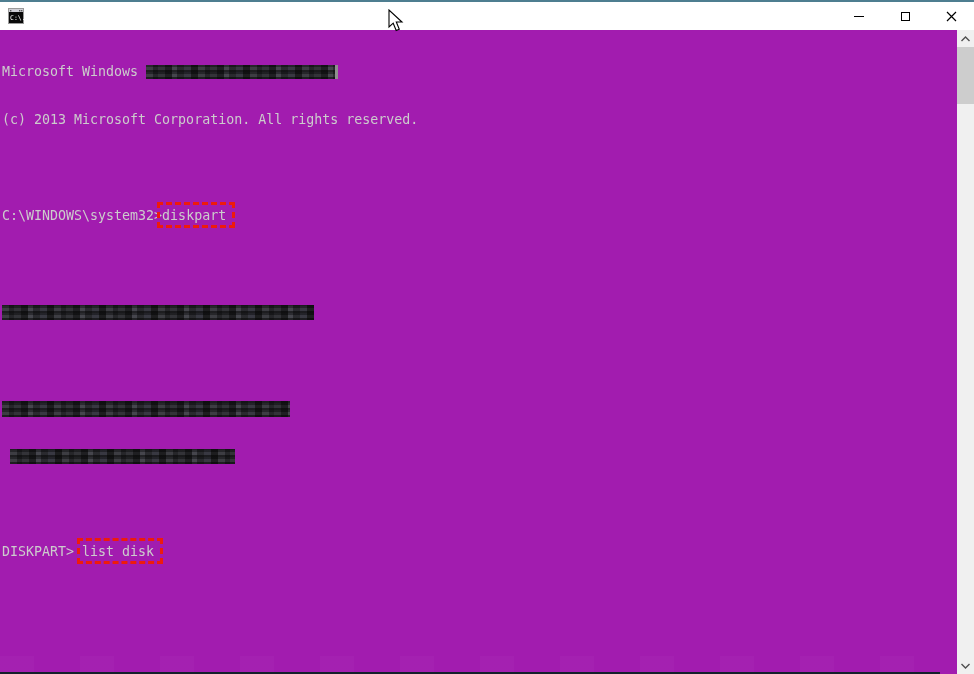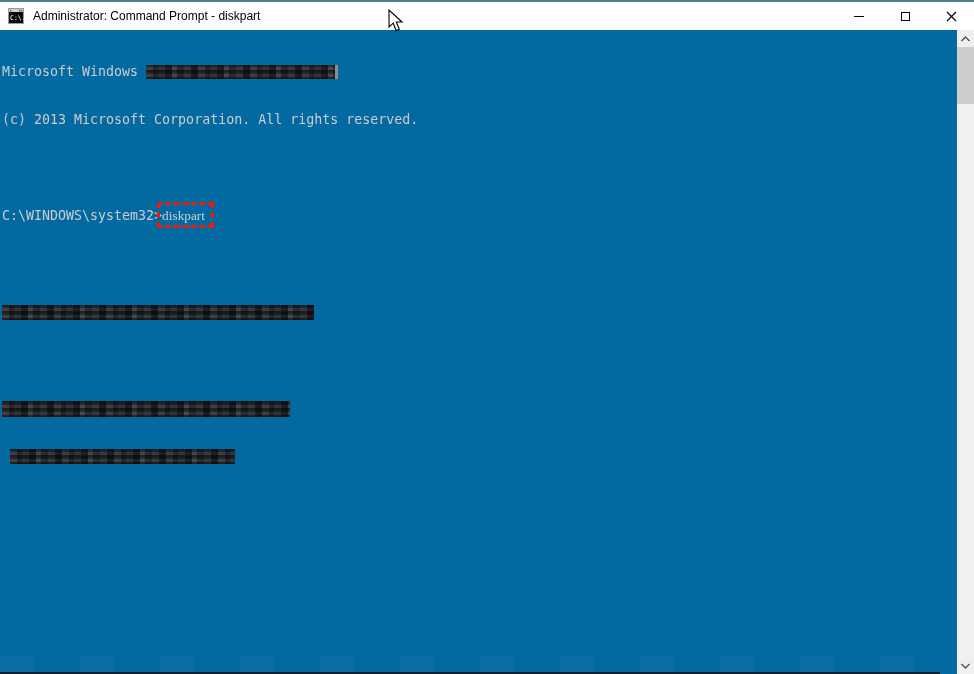--- a/index.html
+++ b/index.html
@@ -18,29 +18,29 @@
   }
   .app-icon { width:16px; height:16px; margin:0 9px 0 8px; flex:0 0 auto; }
   .title-text { font-size:12px; color:#000; white-space:nowrap; }
   .win-controls { margin-left:auto; display:flex; height:28px; }
   .win-btn { width:46px; height:28px; display:flex; align-items:center; justify-content:center; }
   .glyph-min { width:10px; height:1px; background:#000; display:block; }
   .glyph-max { width:9px; height:9px; border:1px solid #000; display:block; }
   
   .console {
     position:absolute; top:30px; left:0; right:17px; bottom:0;
-    background:#0369a1; overflow:hidden;
+    background:#a21caf; overflow:hidden;
   }
   .console-lines {
     position:absolute; top:2px; left:2px; right:0;
     font-size:13.3px; line-height:16px; color:#cccccc; white-space:pre;
   }
   .ln { height:16px; }
   
-  .redbox { position:relative; display:inline;font-family:Liberation Serif, serif; }
+  .redbox { position:relative; display:inline; }
   .redbox::before {
     content:""; position:absolute; left:-5px; right:-9px; top:-6px; bottom:-5px;
     border:3px dashed #ee1b0c; pointer-events:none;
   }
   
   .pix {
     display:inline-block; vertical-align:top; margin-top:1px; height:14px;
     background:
       repeating-linear-gradient(0deg, rgba(10,10,10,.55) 0 2px, rgba(255,255,255,.04) 2px 5px, rgba(10,10,10,.35) 5px 7px),
       repeating-linear-gradient(90deg, #35353b 0 7px, #1d1d21 7px 12px, #2b2b30 12px 19px, #161619 19px 26px, #3e3e46 26px 31px, #212126 31px 38px, #30303a 38px 45px, #141416 45px 52px);
@@ -74,21 +74,20 @@
 
   <div class="titlebar">
     <svg class="app-icon" viewBox="0 0 16 16">
       <rect x="0.5" y="0.5" width="15" height="15" fill="#0a0a0a" stroke="#9a9a9a"></rect>
       <rect x="1" y="1" width="14" height="3" fill="#cfcfd6"></rect>
       <rect x="2" y="2" width="1.4" height="1.4" fill="#555"></rect>
       <rect x="11" y="2" width="1.4" height="1.4" fill="#555"></rect>
       <rect x="13" y="2" width="1.4" height="1.4" fill="#555"></rect>
       <text x="2" y="11.5" font-family="DejaVu Sans Mono, monospace" font-size="6.5" fill="#ffffff">C:\.</text>
     </svg>
-    <span class="title-text">Administrator: Command Prompt - diskpart</span>
     <div class="win-controls">
       <div class="win-btn">
           <span class="glyph-min"></span>
         </div>
       <div class="win-btn">
           <span class="glyph-max"></span>
         </div>
       <div class="win-btn">
         <svg width="11" height="11" viewBox="0 0 11 11">
           <path d="M1 1 L10 10 M10 1 L1 10" stroke="#000" stroke-width="1.2" fill="none"></path>
@@ -102,20 +101,21 @@
       <div class="ln"><span>Microsoft Windows </span><span class="pix pix-ver"></span></div>
       <div class="ln"><span>(c) 2013 Microsoft Corporation. All rights reserved.</span></div>
       <div class="ln"></div>
       <div class="ln"><span>C:\WINDOWS\system32&gt;</span><span class="redbox"><span>diskpart</span></span></div>
       <div class="ln"></div>
       <div class="ln"><span class="pix pix-a"></span></div>
       <div class="ln"></div>
       <div class="ln"><span class="pix pix-b"></span></div>
       <div class="ln"><span class="pix pix-c"></span></div>
       <div class="ln"></div>
+      <div class="ln"><span>DISKPART&gt; </span><span class="redbox"><span>list disk</span></span></div>
       <div class="ln"></div>
       
       
       
       
       
       
       
       
       

